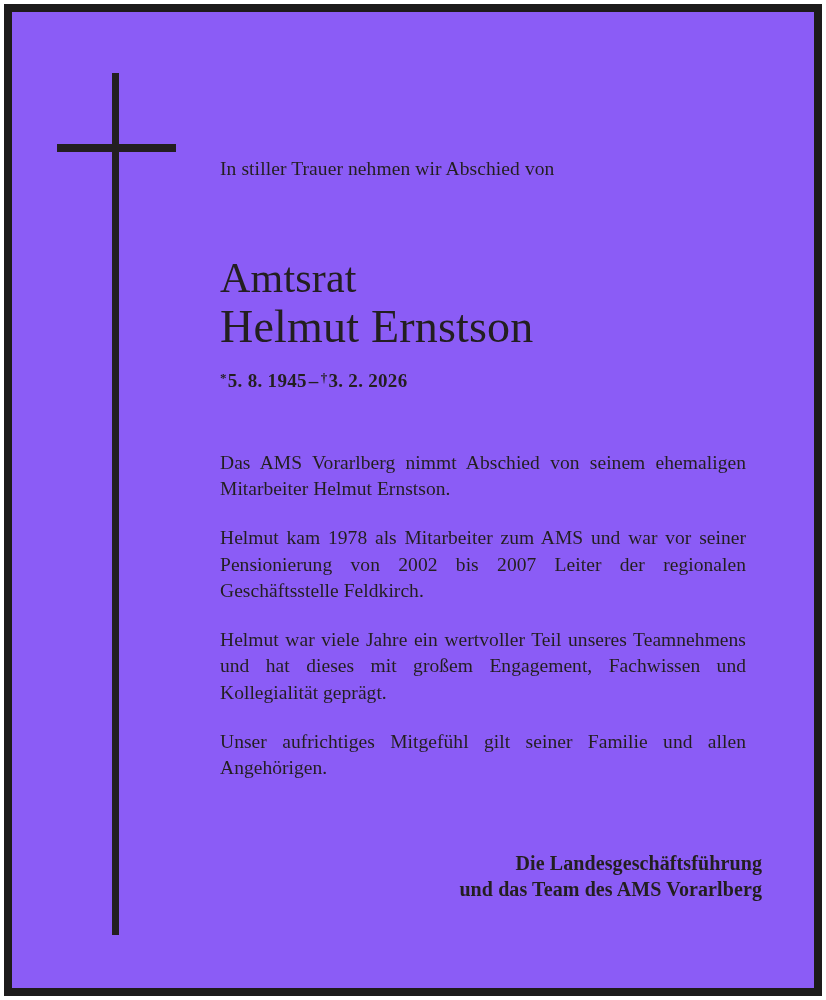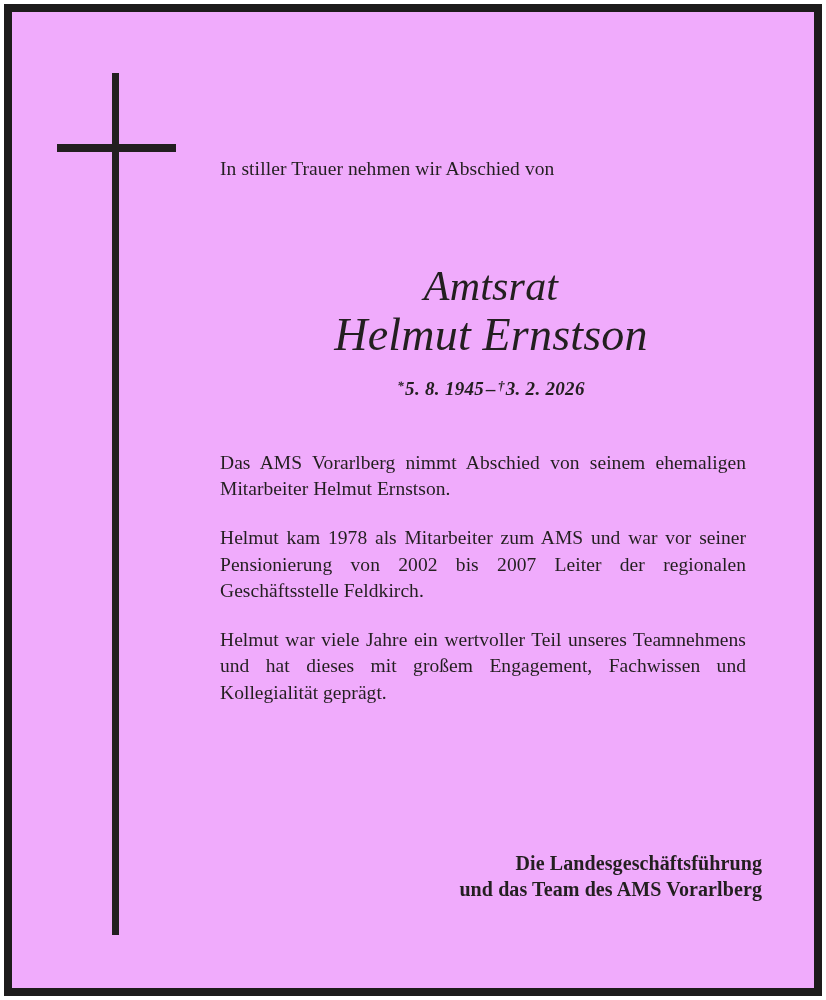--- a/index.html
+++ b/index.html
@@ -21,21 +21,21 @@
   }
 
   
   .frame {
     position: absolute;
     left: 4px;
     top: 4px;
     right: 4px;
     bottom: 4px;
     border: 8px solid #1d1b1b;
-    background: #f0abfc;
+    background: #8b5cf6;
     box-sizing: border-box;
   }
 
   .inner {
     position: absolute;
     left: 0;
     top: 0;
     right: 0;
     bottom: 0;
   }
@@ -72,26 +72,24 @@
     top: 145px;
     left: 0;
     font-size: 19.5px;
     line-height: 1.25;
     color: #231f20;
     letter-spacing: 0.1px;
   }
 
   .name-block {
     position: absolute;
-    top: 252px;
+    top: 244px;
     left: 0;
     width: 542px;
-    text-align: center;
     color: #231f20;
-    font-style: italic;
   }
 
   .title-line {
     font-size: 42px;
     line-height: 1.06;
     letter-spacing: 0.2px;
   }
 
   .name-line {
     font-size: 46px;
@@ -172,20 +170,21 @@
           <div class="name-line">Helmut Ernstson</div>
           <div class="dates-line">
             <span class="sym">*</span><span>5. 8. 1945</span><span class="dash">–</span><span class="sym">†</span><span>3. 2. 2026</span>
           </div>
         </div>
 
         <div class="paragraphs">
           <p class="para">Das AMS Vorarlberg nimmt Abschied von seinem ehe­maligen Mitarbeiter Helmut Ernstson.</p>
           <p class="para">Helmut kam 1978 als Mitarbeiter zum AMS und war vor seiner Pensionierung von 2002 bis 2007 Leiter der regiona­len Geschäftsstelle Feldkirch.</p>
           <p class="para">Helmut war viele Jahre ein wertvoller Teil unseres Team­nehmens und hat dieses mit großem Engagement, Fach­wissen und Kollegialität geprägt.</p>
+          <p class="para">Unser aufrichtiges Mitgefühl gilt seiner Familie und allen Angehörigen.</p>
         </div>
 
         <div class="signature">
           <div>Die Landesgeschäftsführung</div>
           <div>und das Team des AMS Vorarlberg</div>
         </div>
 
       </div>
     </div>
   </div>

